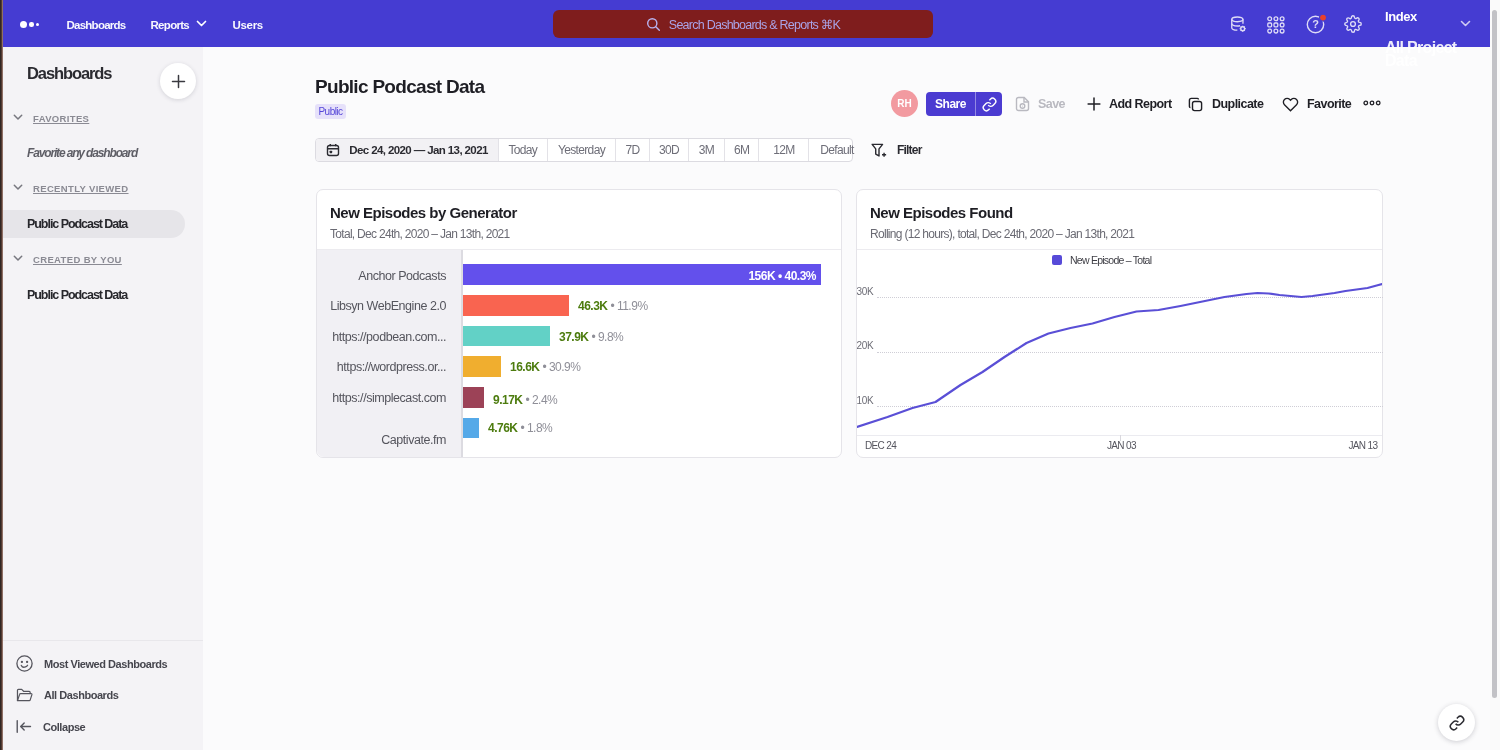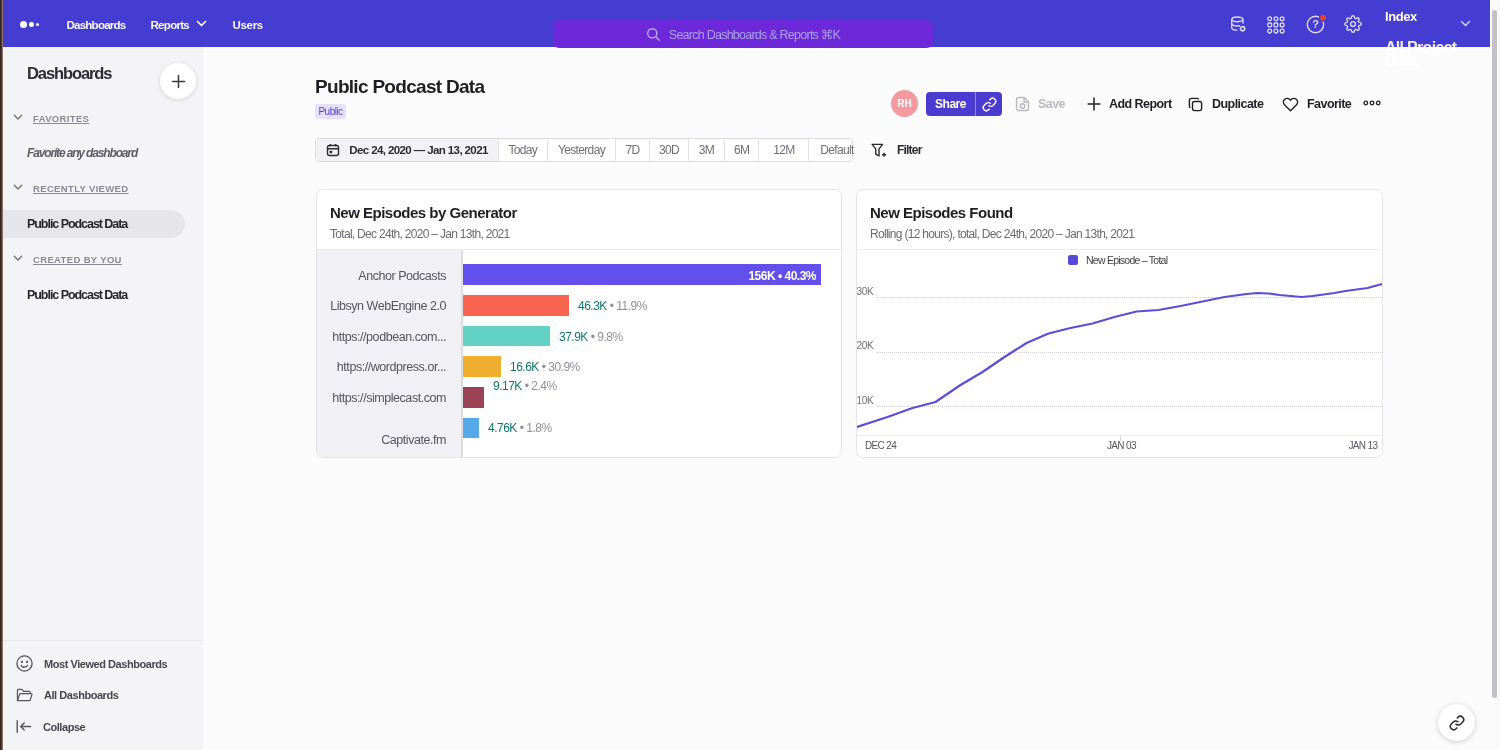--- a/index.html
+++ b/index.html
@@ -9,21 +9,21 @@
 
 #edge { position:absolute; left:0; top:0; width:3px; height:750px;
   background:linear-gradient(90deg,#221e1e 0%,#4a342d 45%,#7a5245 75%,#b7aca7 100%); z-index:50;}
 
 
 #nav { position:absolute; left:2px; top:0; width:1488px; height:47px; background:#453cd2; z-index:10;}
 #nav .dot { position:absolute; border-radius:50%; background:#fff; }
 .navlink{}
 .navlink { position:absolute; top:2px; height:47px; line-height:47px; color:rgba(255,255,255,.96);
   font-size:11.5px; font-weight:700; }
-#search { position:absolute; left:551px; top:20px; width:380px; height:28px; background:#6d28d9;
+#search { position:absolute; left:551px; top:10px; width:380px; height:28px; background:#7f1d1d;
   border-radius:6px; color:#aaa4e8; font-size:12.5px; letter-spacing:-0.75px; display:flex; align-items:center; justify-content:center; }
 #search svg { margin-right:8px; }
 .nico { position:absolute; }
 #idx { position:absolute; left:1383px; top:9px; color:#fff; }
 #idx .t1 { font-size:13px; font-weight:700; line-height:15px; letter-spacing:-0.4px;}
 #idx .t2 { font-size:16px; font-weight:700; line-height:13px; color:rgba(255,255,255,.9); letter-spacing:-0.7px;margin-top:17px;}
 
 #sbtrack { position:absolute; left:1490px; top:0; width:10px; height:750px; background:#fafafa; z-index:60;}
 #sbthumb { position:absolute; left:2px; top:10px; width:5px; height:688px; background:#c2c2c6; border-radius:3px;}
 
@@ -79,26 +79,26 @@
 .ctitle { position:absolute; left:13px; top:13.5px; font-size:15px; font-weight:700; color:#1e1e24; letter-spacing:-0.5px;}
 .csub { position:absolute; left:13px; top:36.5px; font-size:12px; color:#6a6a73; letter-spacing:-0.7px;}
 .chead { position:absolute; left:0; top:0; width:100%; height:60px; border-bottom:1px solid #ecebef; }
 
 
 #labelcol { position:absolute; left:0; top:60px; width:146px; height:207px; background:#f1f0f4;
   border-right:2px solid #dcdbe1; border-radius:0 0 0 7px;}
 .blabel { position:absolute; left:0; width:129px; text-align:right; font-size:12.5px; color:#55555d; letter-spacing:-0.45px; white-space:nowrap;}
 .bar { position:absolute; left:146px; height:20.5px; }
 .bval { position:absolute; font-size:12px; white-space:nowrap; letter-spacing:-0.5px;}
-.bval b { color:#0f766e; font-weight:400; }
+.bval b { color:#4d7c0f; font-weight:700; }
 .bval span { color:#8f8f98; }
 #bv1 { color:#fff; font-weight:700; text-align:right; }
 
 
-#legend { position:absolute; left:211px; top:64px; display:flex; align-items:center;
+#legend { position:absolute; left:195px; top:64px; display:flex; align-items:center;
   font-size:10.5px; color:#3f3f46; letter-spacing:-0.75px;}
 #legend .sq { width:10px; height:10px; background:#574ad8; border-radius:2px; margin-right:8px; }
 .gline { position:absolute; left:20px; width:506px; border-top:1px dotted #cfced6; }
 .glabel { position:absolute; left:-0.5px; font-size:10px; color:#6d6d76; letter-spacing:-0.3px;}
 .xlabel { position:absolute; top:250px; font-size:10px; color:#55555e; letter-spacing:-0.65px;}
 
 #fab { position:absolute; left:1438px; top:704px; width:37px; height:37px; background:#fff; border-radius:50%;
   box-shadow:0 1px 5px rgba(40,40,60,.22); display:flex; align-items:center; justify-content:center; z-index:70;}
 </style>
 </head>
@@ -300,21 +300,21 @@
     <div class="bar" style="top:74.3px;width:357.5px;background:#6350ec;"></div>
     <div class="bar" style="top:105px;width:106.3px;background:#f96450;"></div>
     <div class="bar" style="top:135.7px;width:87px;background:#62d1c6;"></div>
     <div class="bar" style="top:166.4px;width:38.2px;background:#f0ae2f;"></div>
     <div class="bar" style="top:197.1px;width:21.2px;background:#9c4257;"></div>
     <div class="bar" style="top:227.8px;width:15.8px;background:#55a9e8;"></div>
     <div class="bval" id="bv1" style="top:78.5px;left:408px;width:91px;">156K • 40.3%</div>
     <div class="bval" style="top:109px;left:261px;"><b>46.3K</b> <span>• 11.9%</span></div>
     <div class="bval" style="top:139.5px;left:242px;"><b>37.9K</b> <span>• 9.8%</span></div>
     <div class="bval" style="top:170px;left:193px;"><b>16.6K</b> <span>• 30.9%</span></div>
-    <div class="bval" style="top:189px;left:176px;"><b>9.17K</b> <span>• 2.4%</span></div>
+    <div class="bval" style="top:203px;left:176px;"><b>9.17K</b> <span>• 2.4%</span></div>
     <div class="bval" style="top:231px;left:171px;"><b>4.76K</b> <span>• 1.8%</span></div>
   </div>
 
   <div class="card" id="card2">
     <div class="chead"></div>
     <div class="ctitle">New Episodes Found</div>
     <div class="csub">Rolling (12 hours), total, Dec 24th, 2020 – Jan 13th, 2021</div>
     <div id="legend"><div class="sq"></div>New Episode – Total</div>
     <div class="gline" style="top:107px;"></div>
     <div class="gline" style="top:161.5px;"></div>

